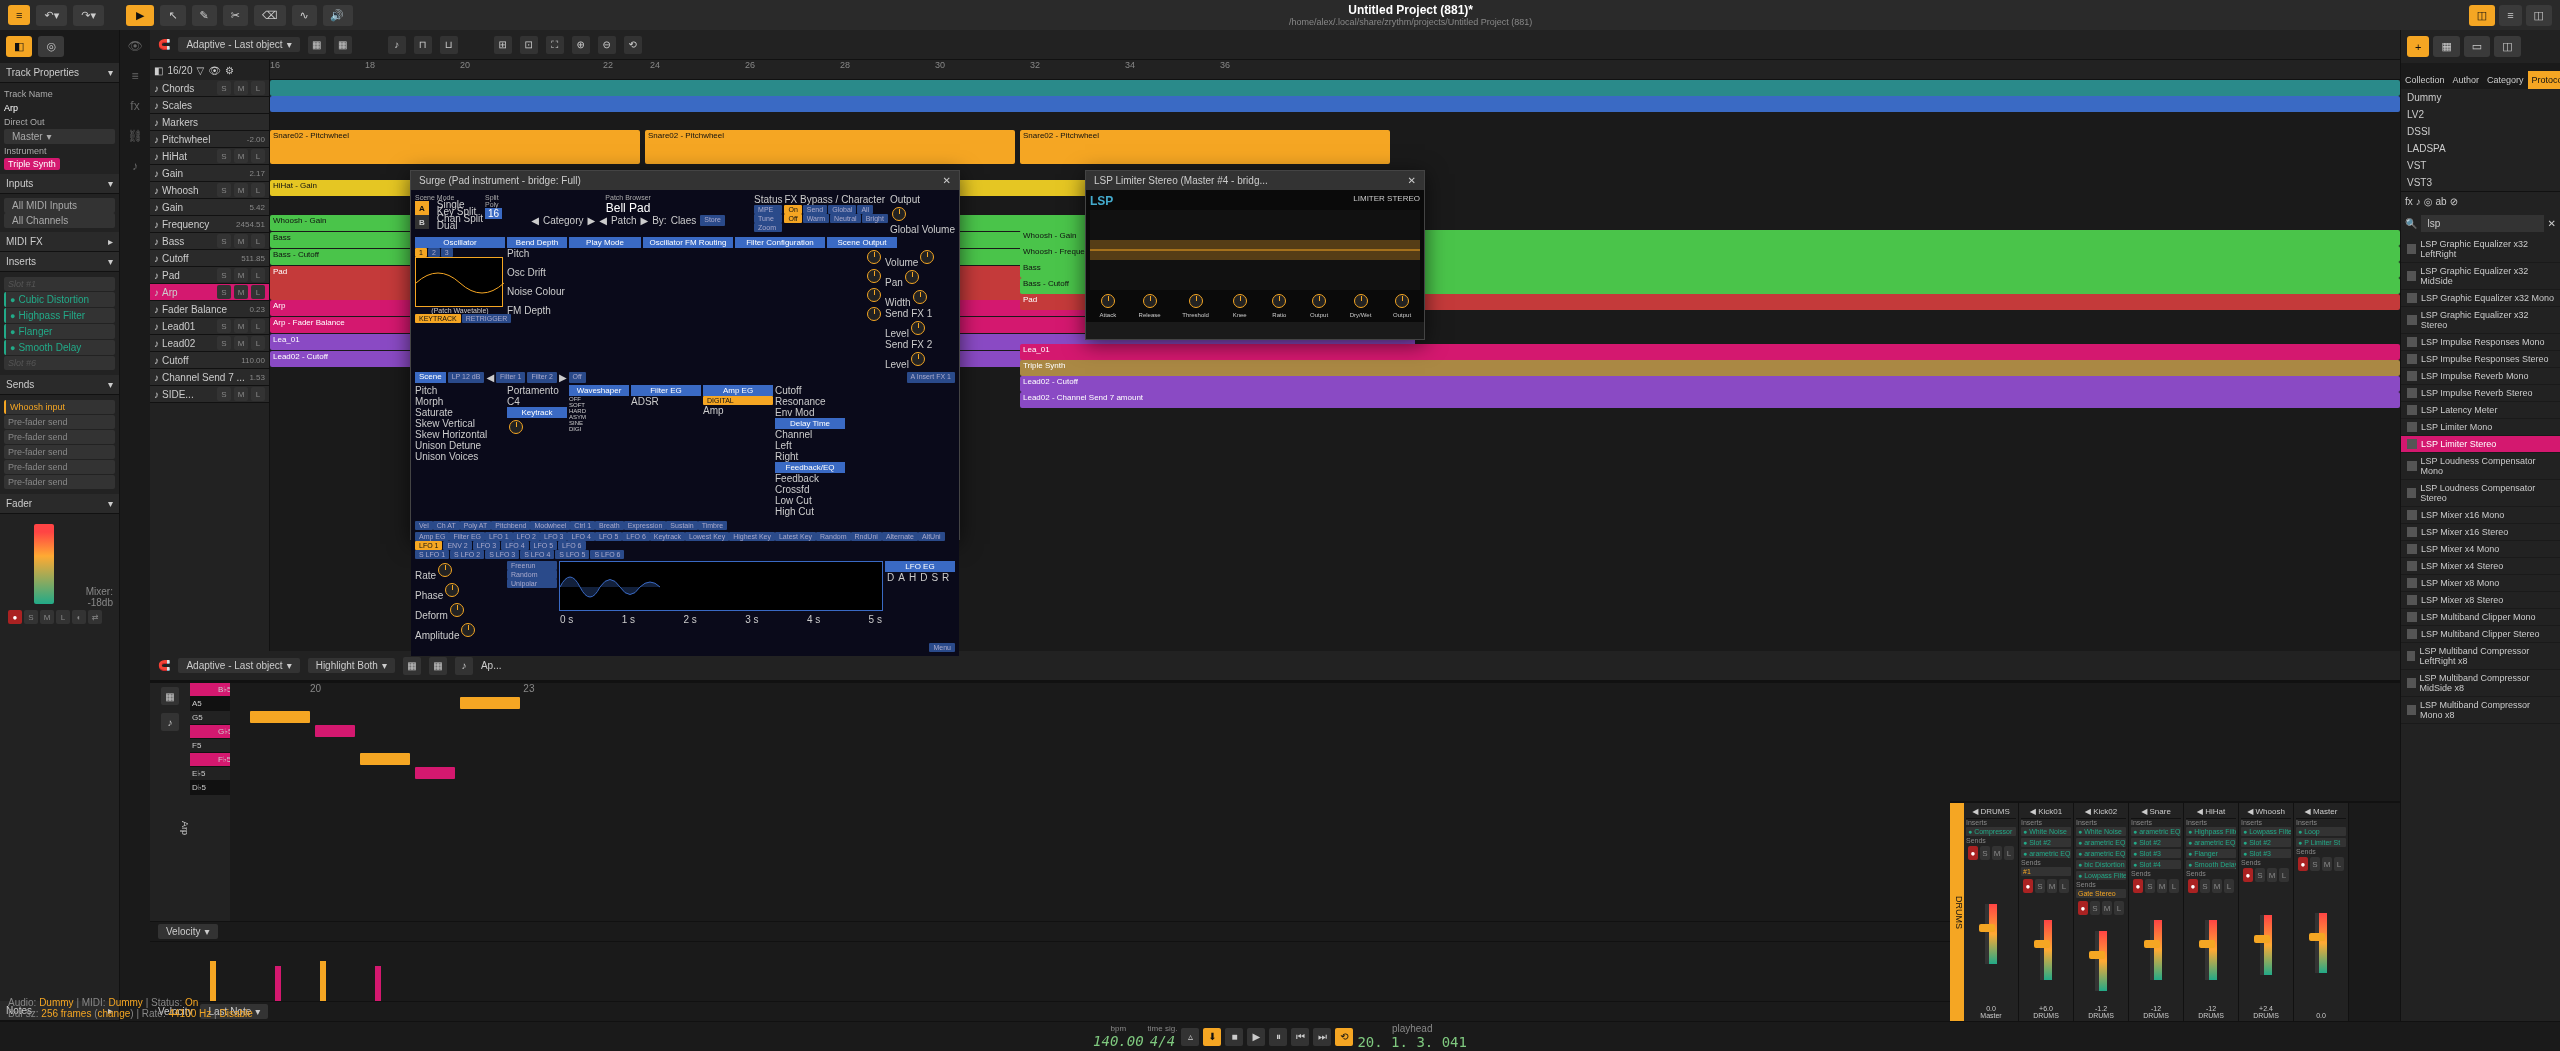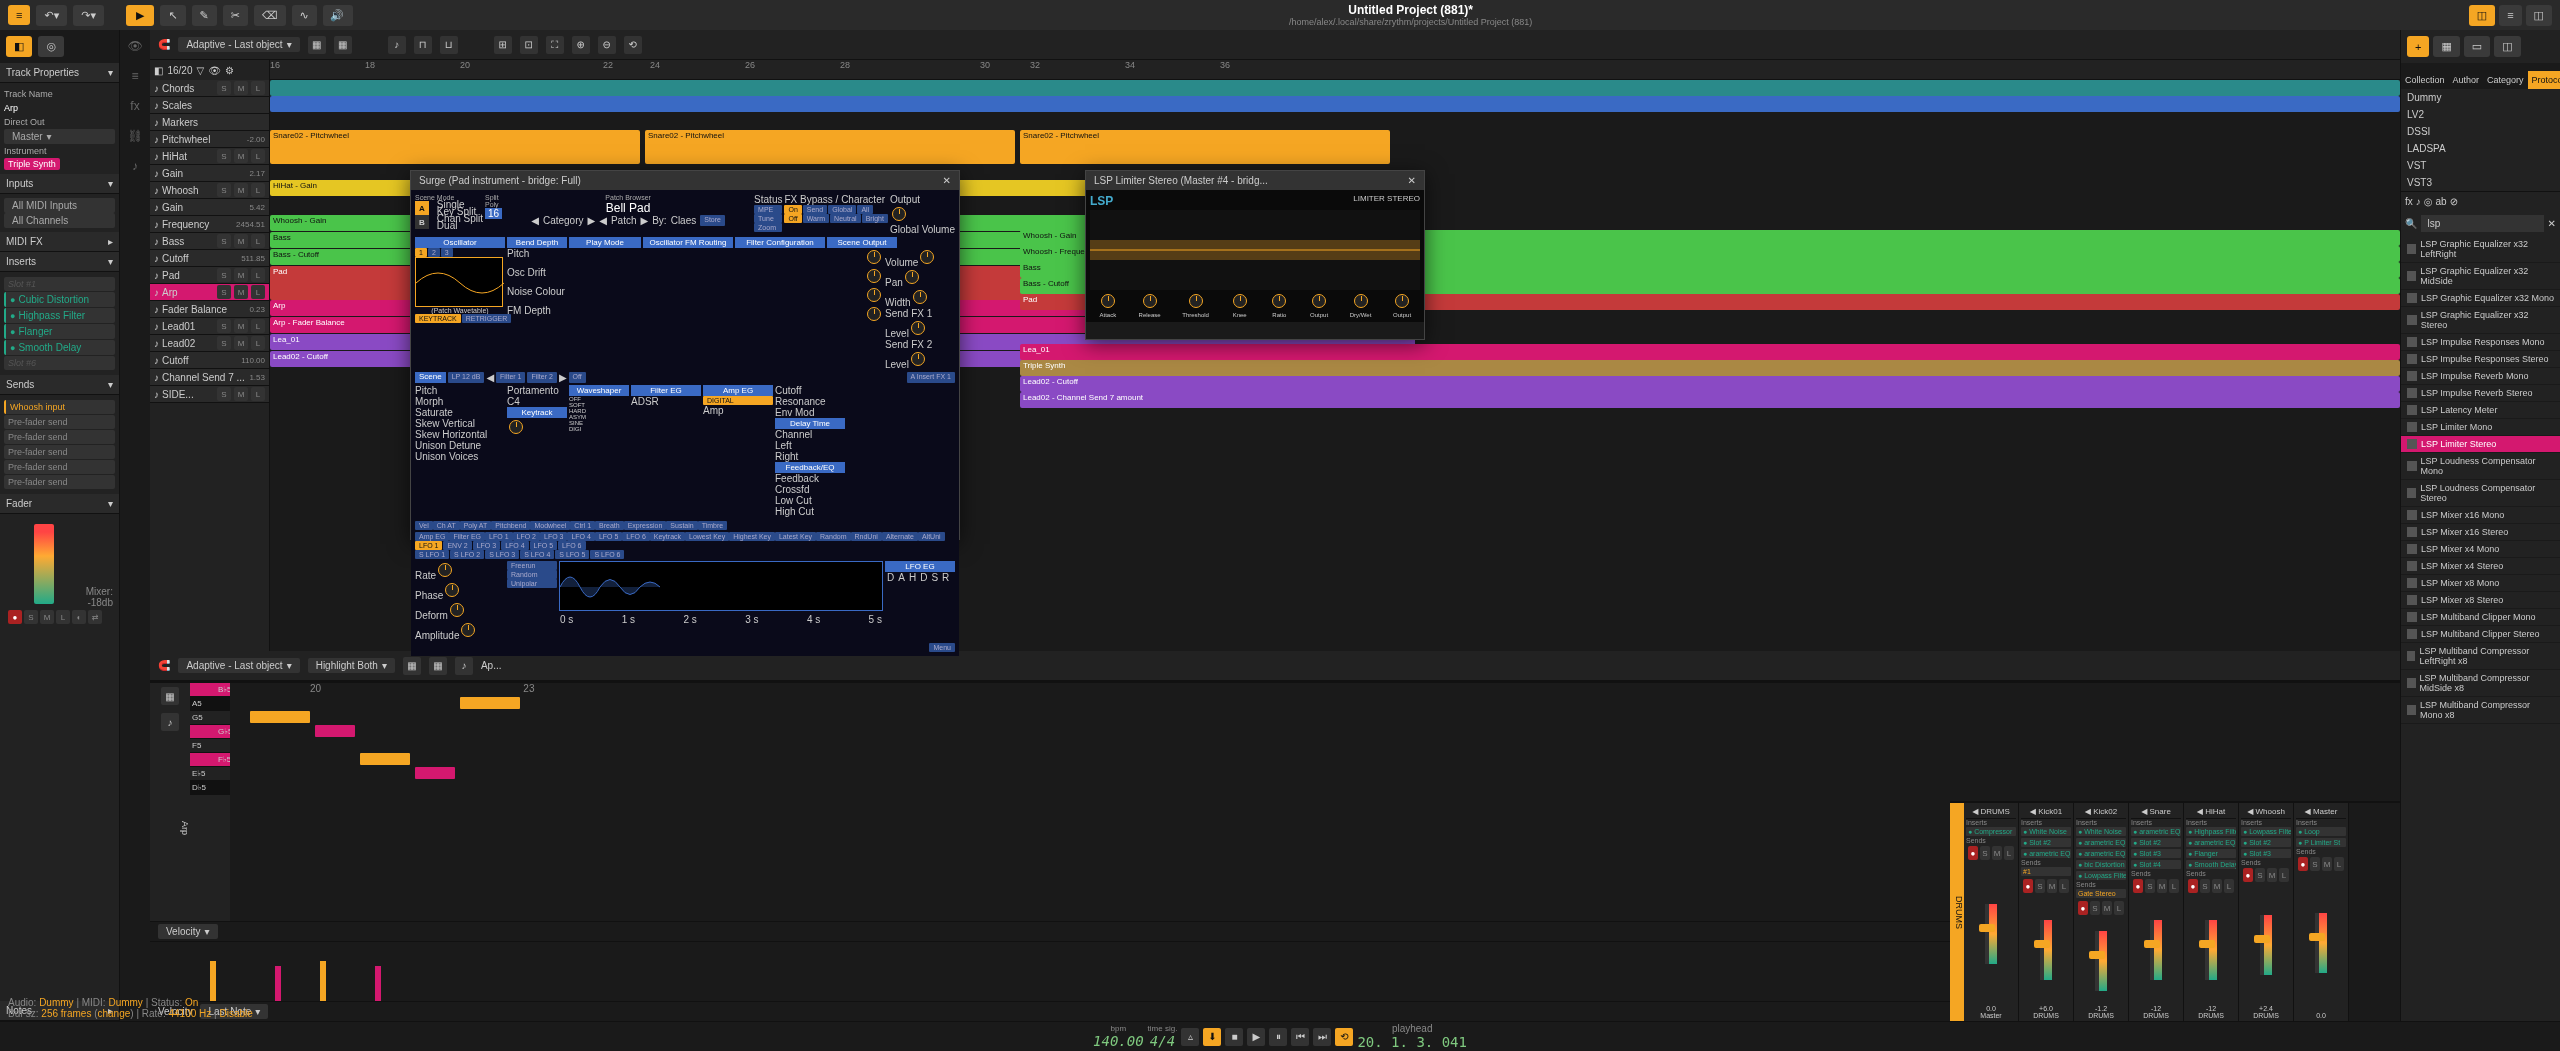--- a/index.html
+++ b/index.html
@@ -375,21 +375,21 @@
       <div class="arranger">
         <div class="ruler">
           <div id="ruler-ticks">
               <span class="ruler-tick" style="left: 0px;">16</span>
               <span class="ruler-tick" style="left: 95px;">18</span>
               <span class="ruler-tick" style="left: 190px;">20</span>
               <span class="ruler-tick" style="left: 295px; margin-left: 38px;">22</span>
               <span class="ruler-tick" style="left: 380px;">24</span>
               <span class="ruler-tick" style="left: 475px;">26</span>
               <span class="ruler-tick" style="left: 570px;">28</span>
-              <span class="ruler-tick" style="left: 665px; margin-left: 45px;">30</span>
+              <span class="ruler-tick" style="left: 665px;">30</span>
               <span class="ruler-tick" style="left: 760px;">32</span>
               <span class="ruler-tick" style="left: 855px;">34</span>
               <span class="ruler-tick" style="left: 950px;">36</span>
             </div>
         </div>
 
         <div class="region reg-teal" style="top:20px;left:0;width:100%;height:16px"></div>
         <div class="region reg-blue" style="top:36px;left:0;width:100%;height:16px"></div>
         <div class="region reg-orange" style="top:70px;left:0;width:370px;height:34px">Snare02 - Pitchwheel</div>
         <div class="region reg-orange" style="top:70px;left:375px;width:370px;height:34px">Snare02 - Pitchwheel</div>

